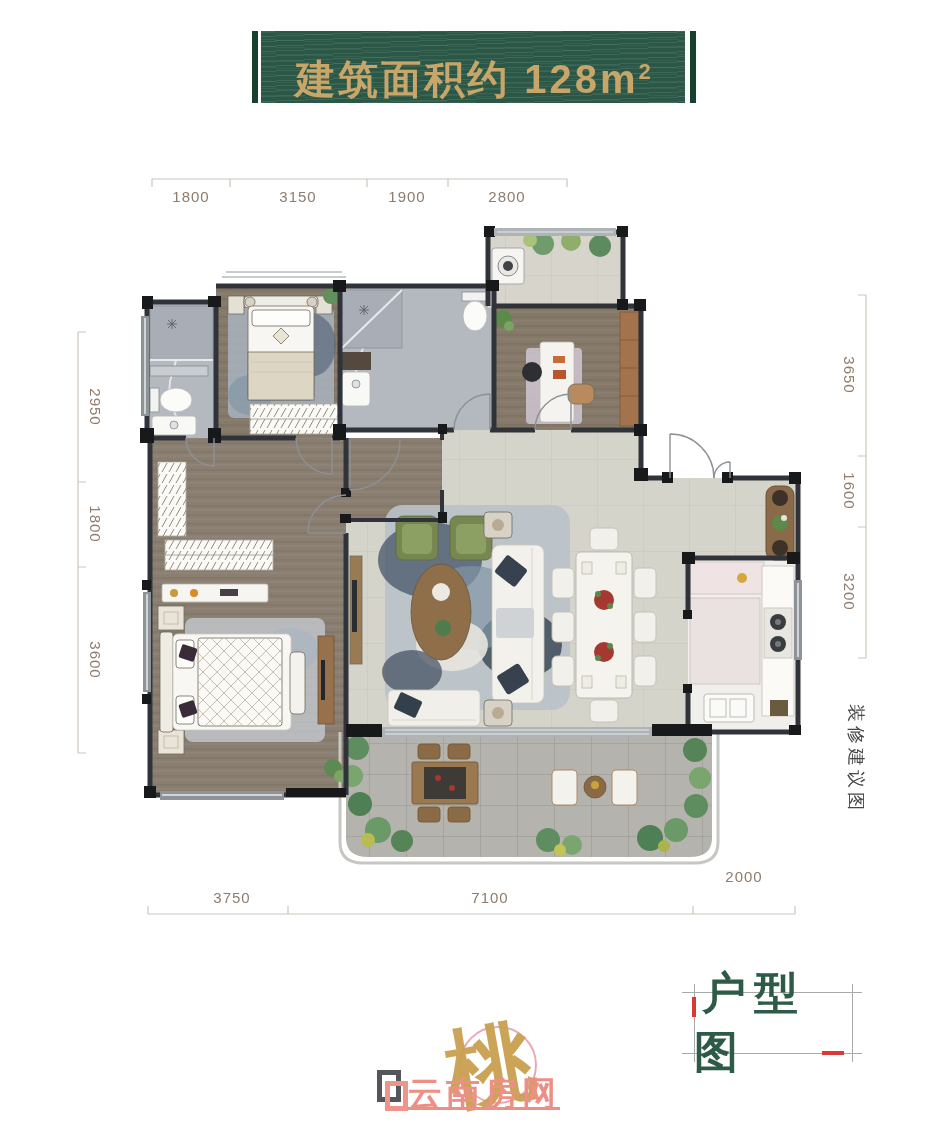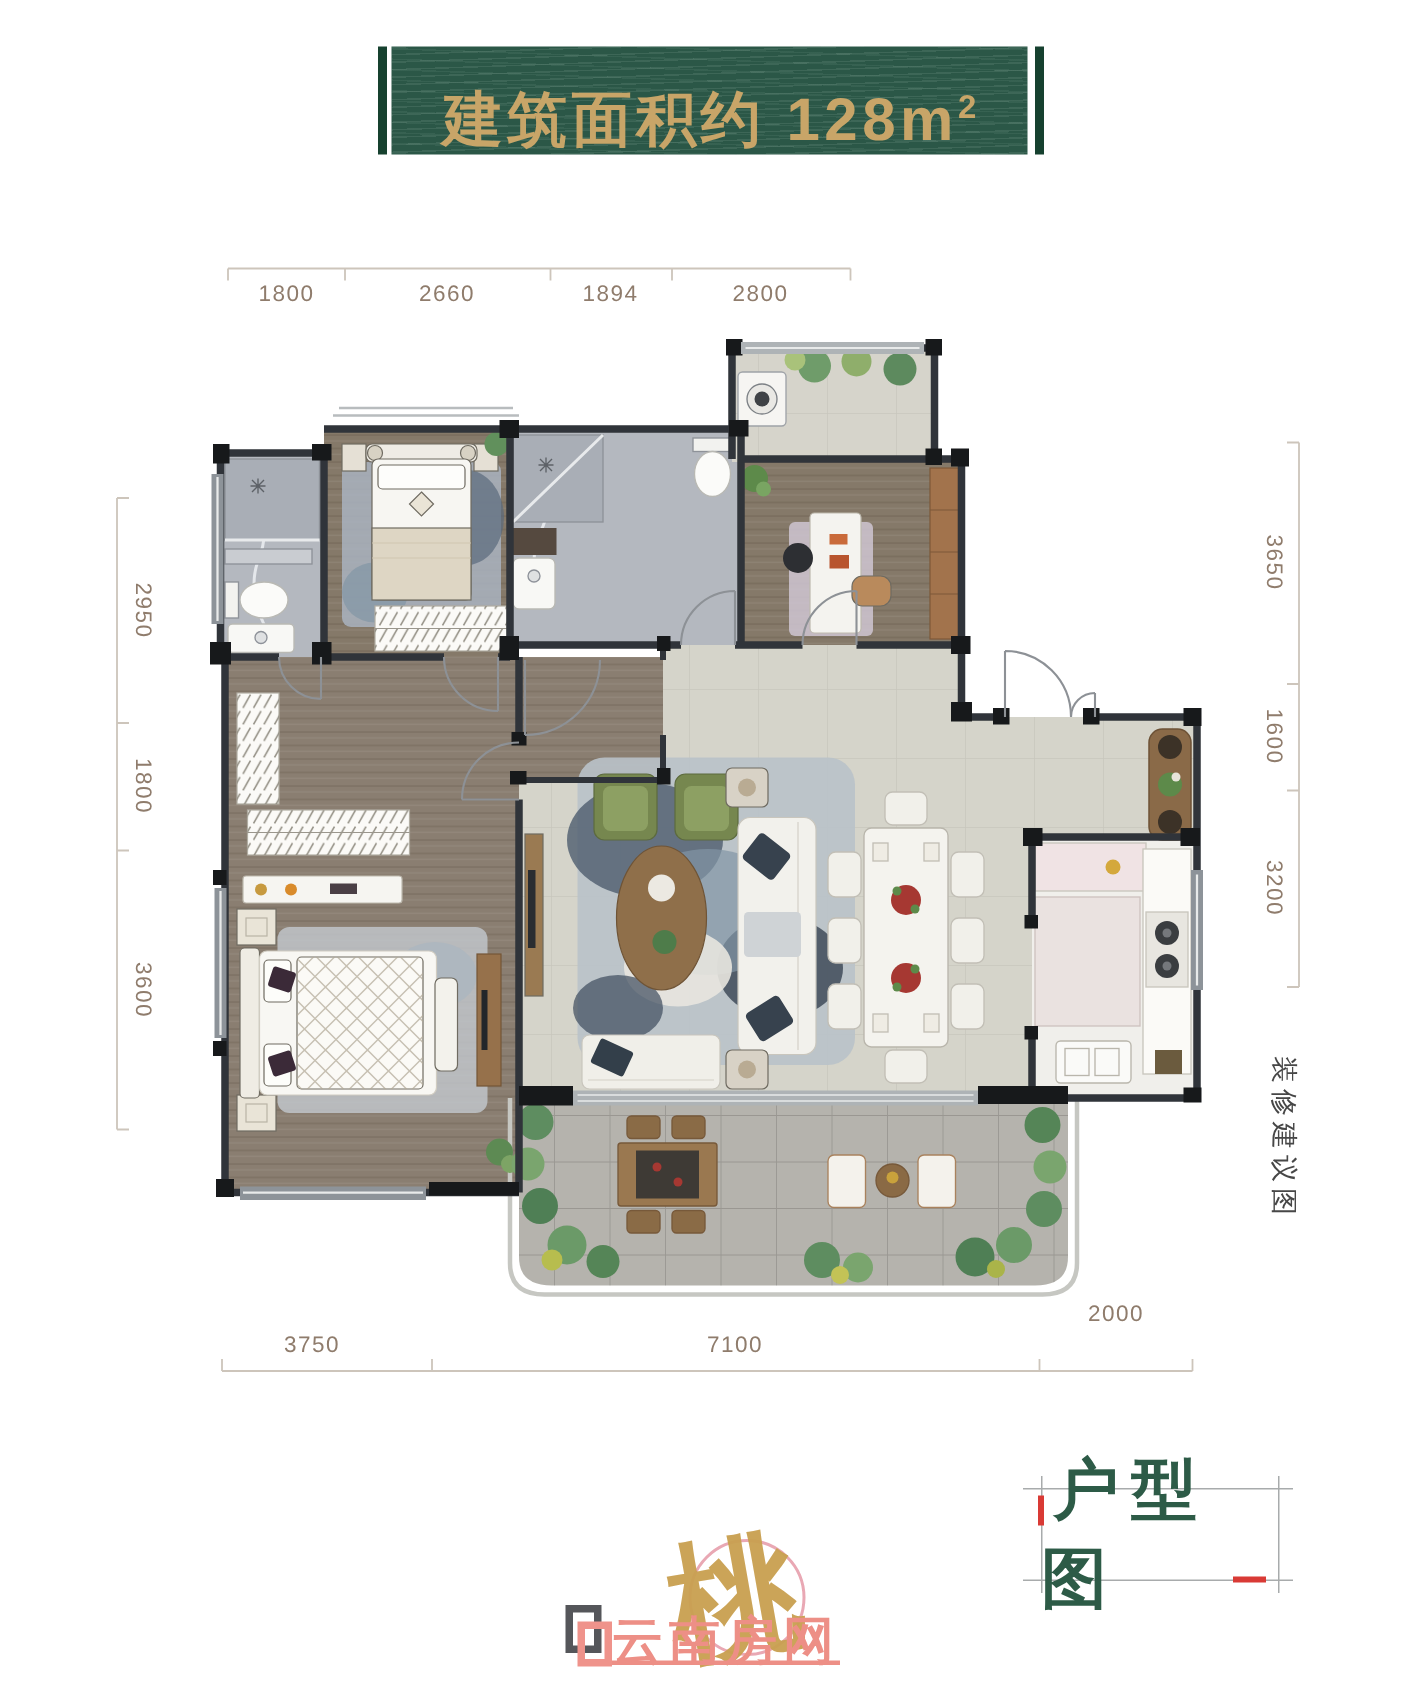--- a/index.html
+++ b/index.html
@@ -383,30 +383,30 @@
 
     <g stroke="#cdc5bb" stroke-width="1.2" fill="none">
       <path d="M152,179 H567 M152,179 V187 M230,179 V187 M367,179 V187 M448,179 V187 M567,179 V187"></path>
       <path d="M78,332 V753 M78,332 H86 M78,482 H86 M78,567 H86 M78,753 H86"></path>
       <path d="M866,295 V658 M866,295 H858 M866,456 H858 M866,527 H858 M866,658 H858"></path>
       <path d="M148,914 H795 M148,914 V906 M288,914 V906 M693,914 V906 M795,914 V906"></path>
     </g>
   </svg>
 
   <span class="dim" style="left:191px;top:196px">1800</span>
-  <span class="dim" style="left:298px;top:196px">2660</span>
-  <span class="dim" style="left:407px;top:196px">1894</span>
+  <span class="dim" style="left:298px;top:196px">3150</span>
+  <span class="dim" style="left:407px;top:196px">1900</span>
   <span class="dim" style="left:507px;top:196px">2800</span>
   <span class="dim v" style="left:95px;top:407px">2950</span>
   <span class="dim v" style="left:95px;top:524px">1800</span>
   <span class="dim v" style="left:95px;top:660px">3600</span>
   <span class="dim v" style="left:849px;top:375px">3650</span>
   <span class="dim v" style="left:849px;top:491px">1600</span>
   <span class="dim v" style="left:849px;top:592px">3200</span>
-  <span class="dim" style="left:208px;top:897px">3750</span>
+  <span class="dim" style="left:232px;top:897px">3750</span>
   <span class="dim" style="left:490px;top:897px">7100</span>
   <span class="dim" style="left:744px;top:876px">2000</span>
 
   <div class="side-note">装修建议图</div>
 
   <div class="plb-line" style="left:682px;top:992px;width:180px;height:1px"></div>
   <div class="plb-line" style="left:682px;top:1053px;width:180px;height:1px"></div>
   <div class="plb-line" style="left:694px;top:984px;width:1px;height:78px"></div>
   <div class="plb-line" style="left:852px;top:984px;width:1px;height:78px"></div>
   <div class="plb-red" style="left:692px;top:997px;width:4px;height:20px"></div>

